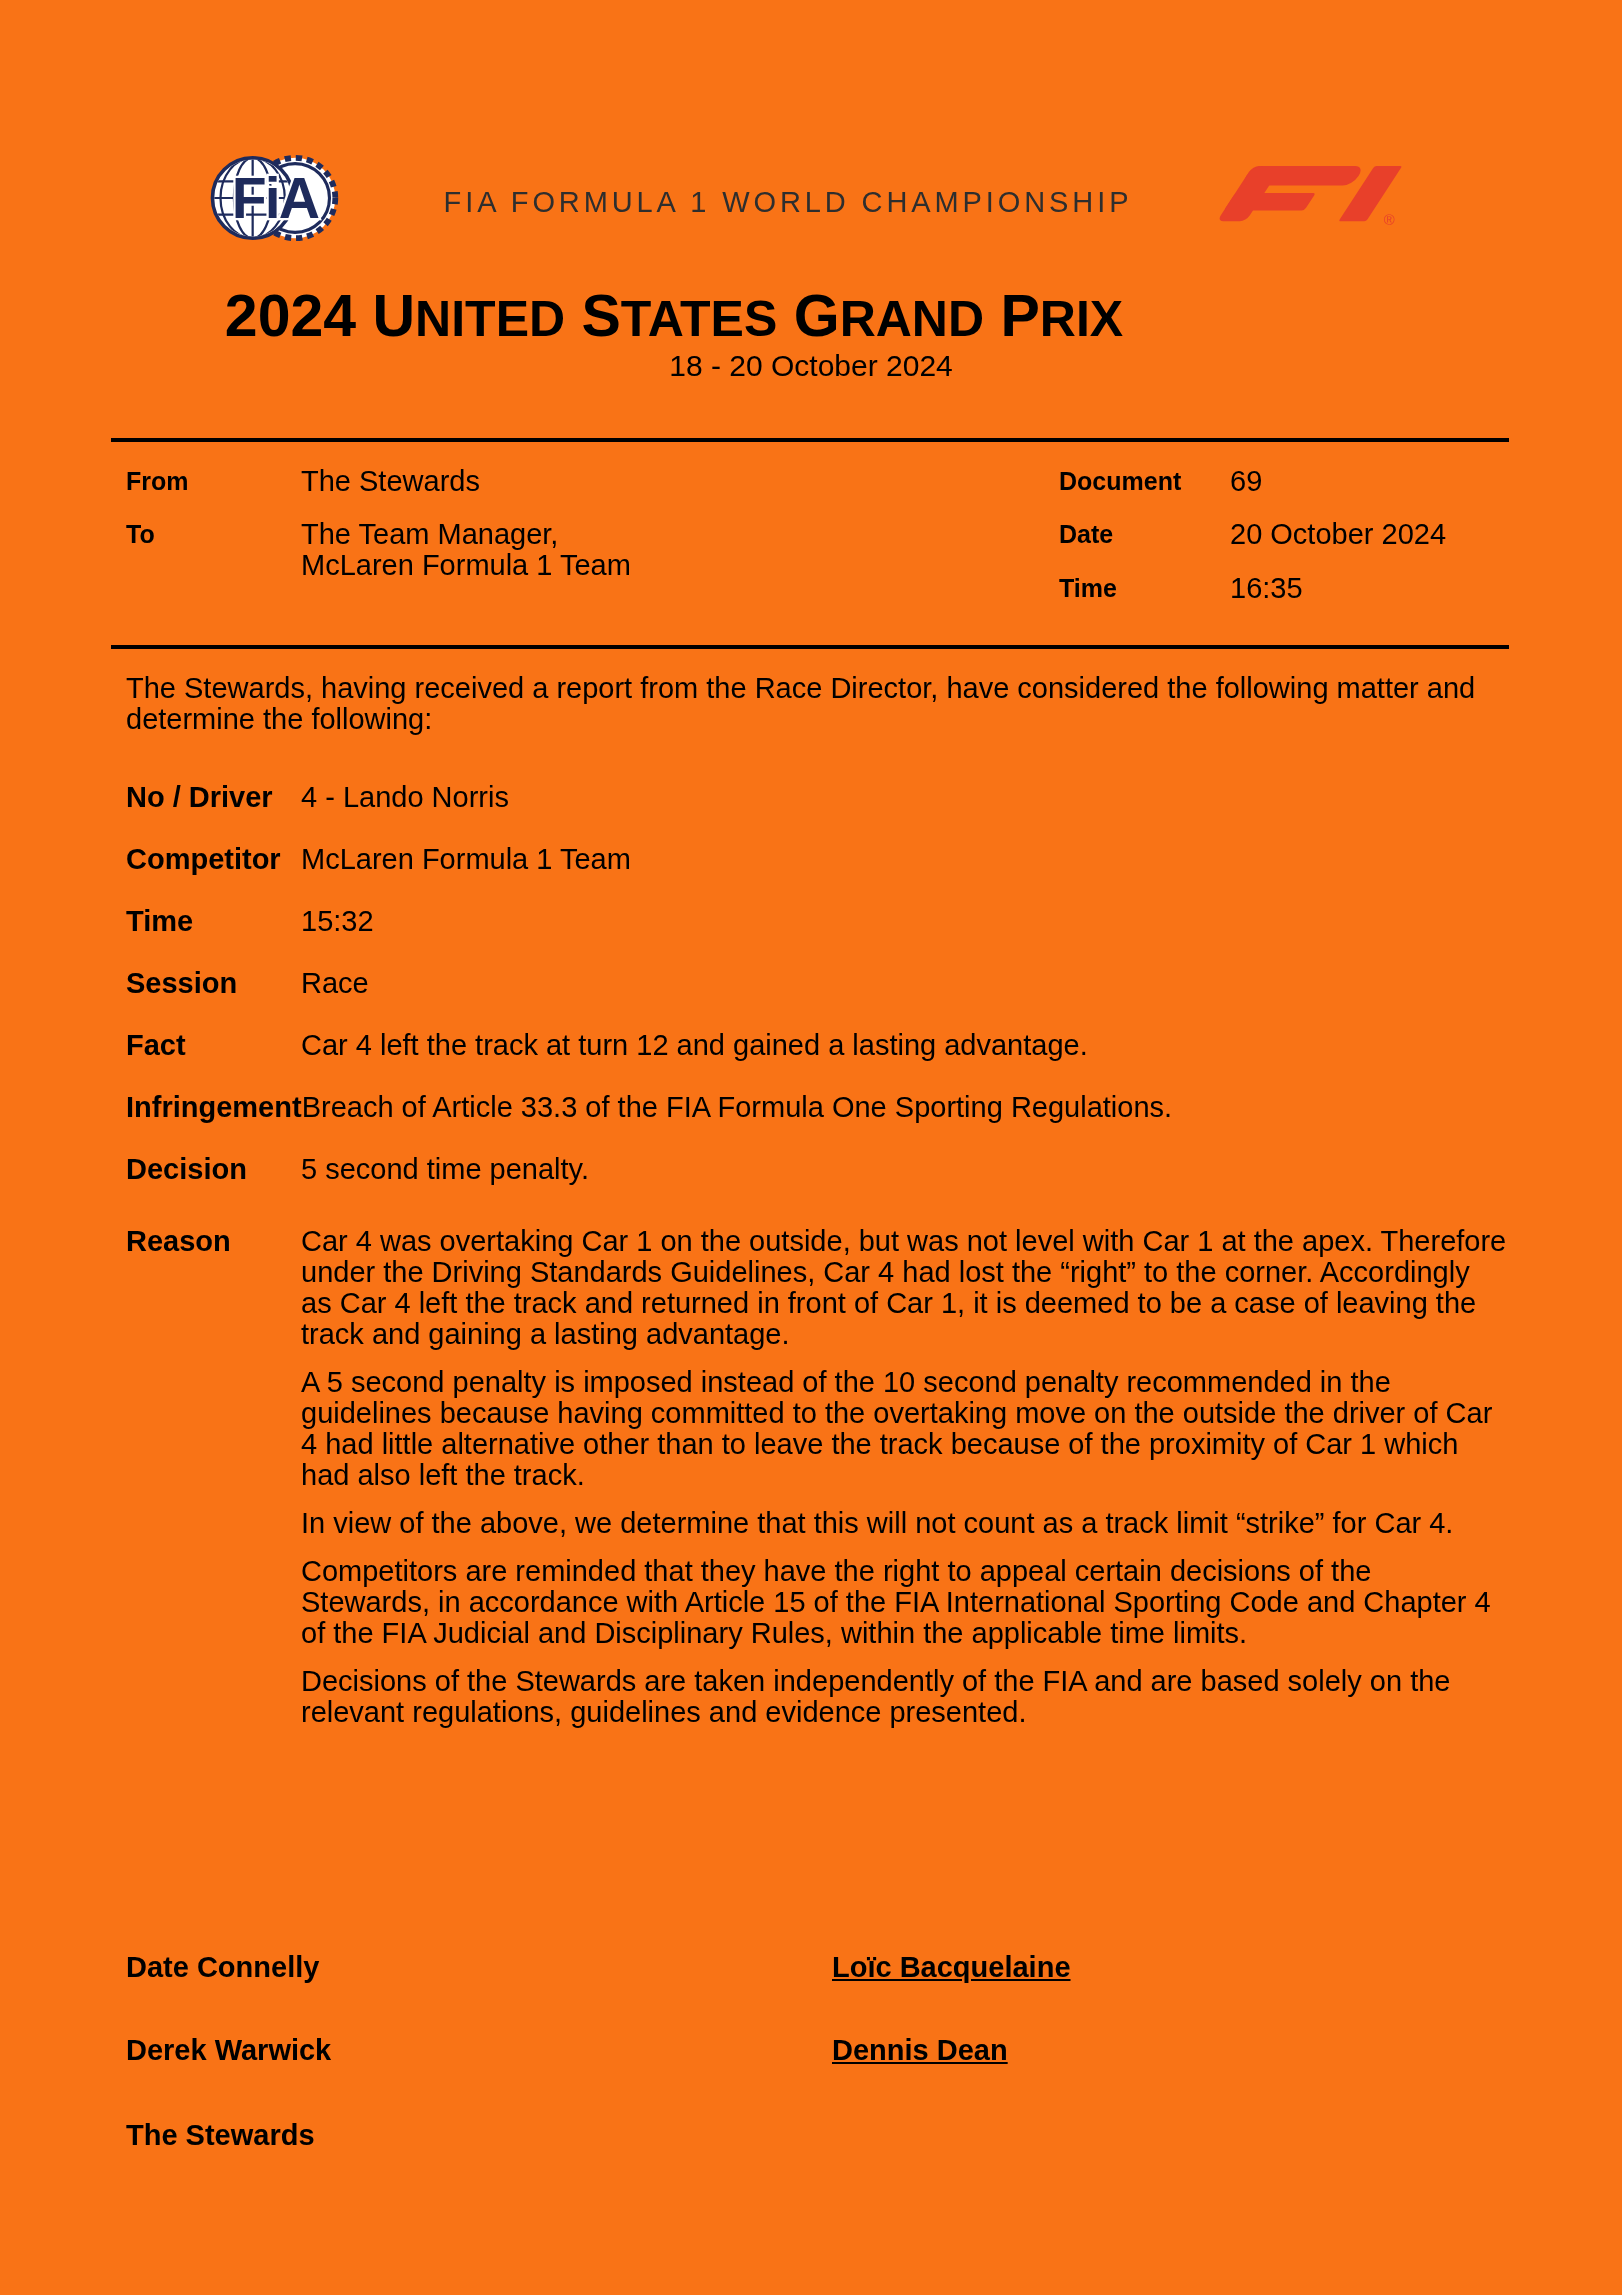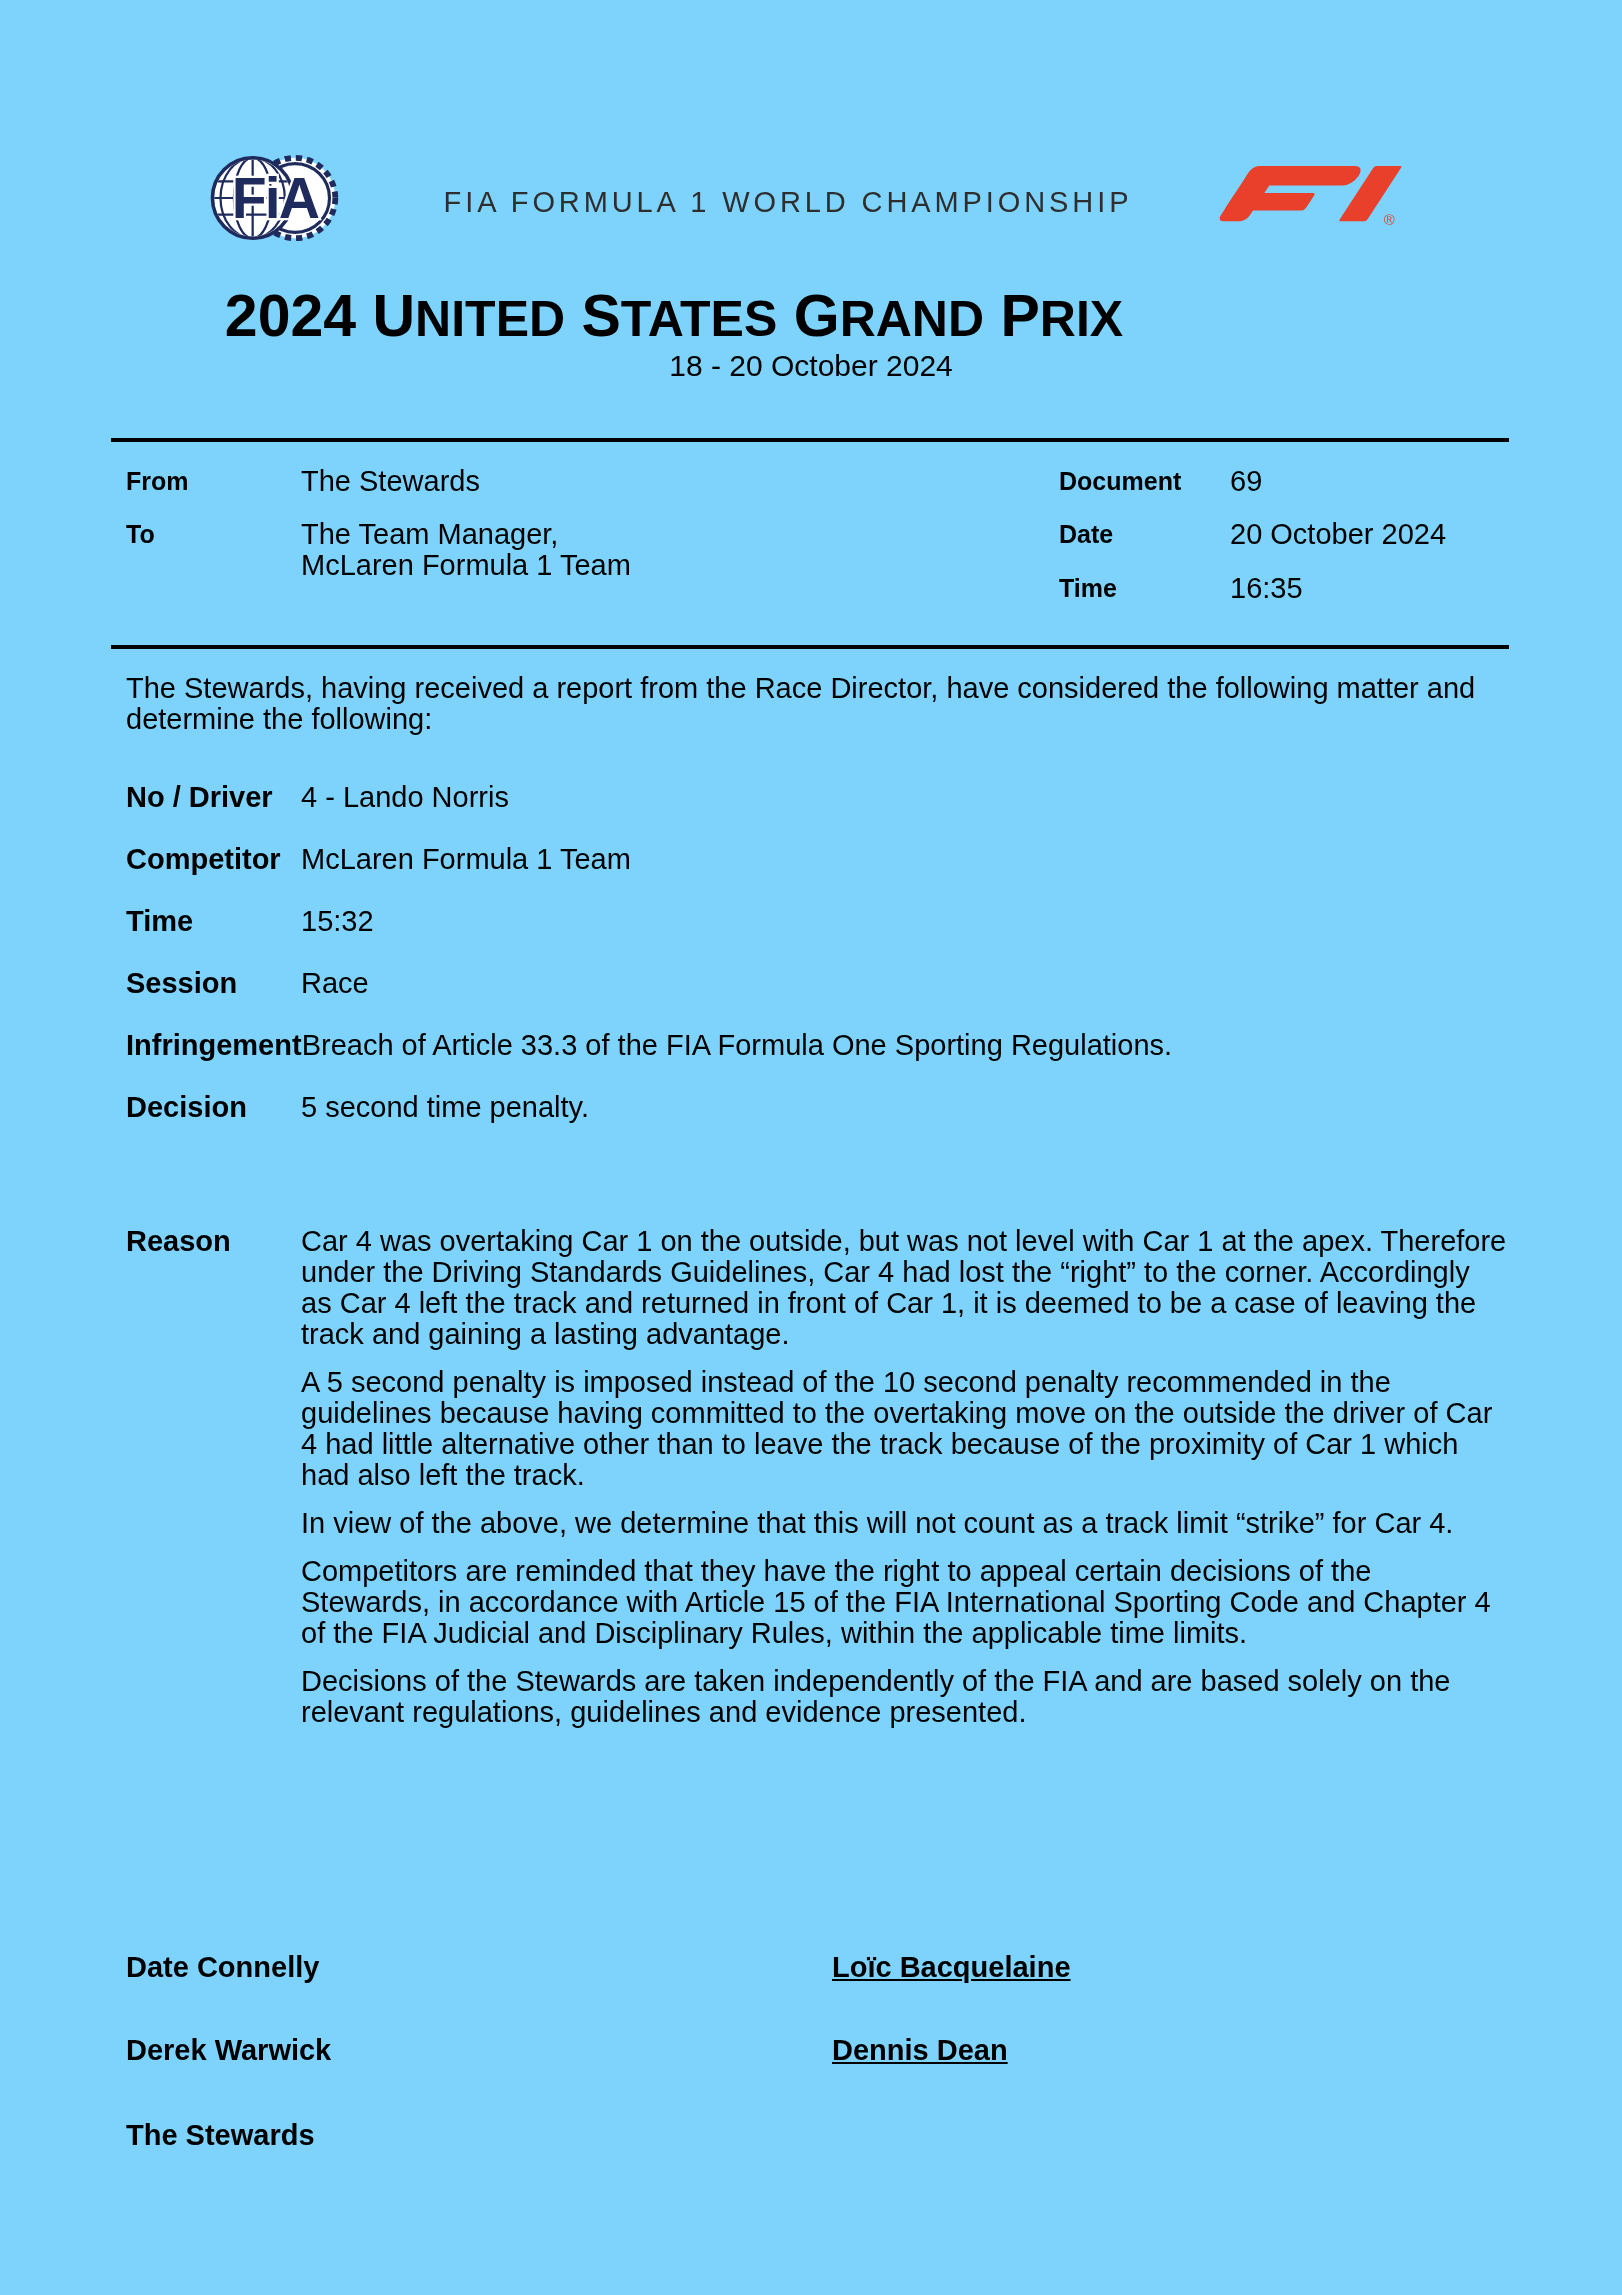--- a/index.html
+++ b/index.html
@@ -1,19 +1,19 @@
 <!DOCTYPE html>
 <html style="font-size:10.5px"><head>
 <meta charset="utf-8">
 <style>
   html,body{margin:0;padding:0;background:#e8e8e8;}
   #page{
     position:relative;
     width:1622px;height:2295px;
-    background:#7dd3fc;
+    background:#f97316;
     font-family:"Liberation Sans",sans-serif;
     color:#000;
     overflow:hidden;
     margin:0 auto;
   }
   .abs{position:absolute;}
   
   #fia-logo{left:208px;top:151px;width:134px;height:94px;}
   #championship{
     left:353px;top:186px;width:870px;
@@ -140,20 +140,24 @@
     </div>
     <div class="detail-row">
       <div class="detail-label">Time</div>
       <div class="detail-value">15:32</div>
     </div>
     <div class="detail-row">
       <div class="detail-label">Session</div>
       <div class="detail-value">Race</div>
     </div>
     <div class="detail-row">
+      <div class="detail-label">Fact</div>
+      <div class="detail-value">Car 4 left the track at turn 12 and gained a lasting advantage.</div>
+    </div>
+    <div class="detail-row">
       <div class="detail-label">Infringement</div>
       <div class="detail-value">Breach of Article 33.3 of the FIA Formula One Sporting Regulations.</div>
     </div>
     <div class="detail-row">
       <div class="detail-label">Decision</div>
       <div class="detail-value">5 second time penalty.</div>
     </div>
   </div>
 
   <div id="reason" class="abs">

